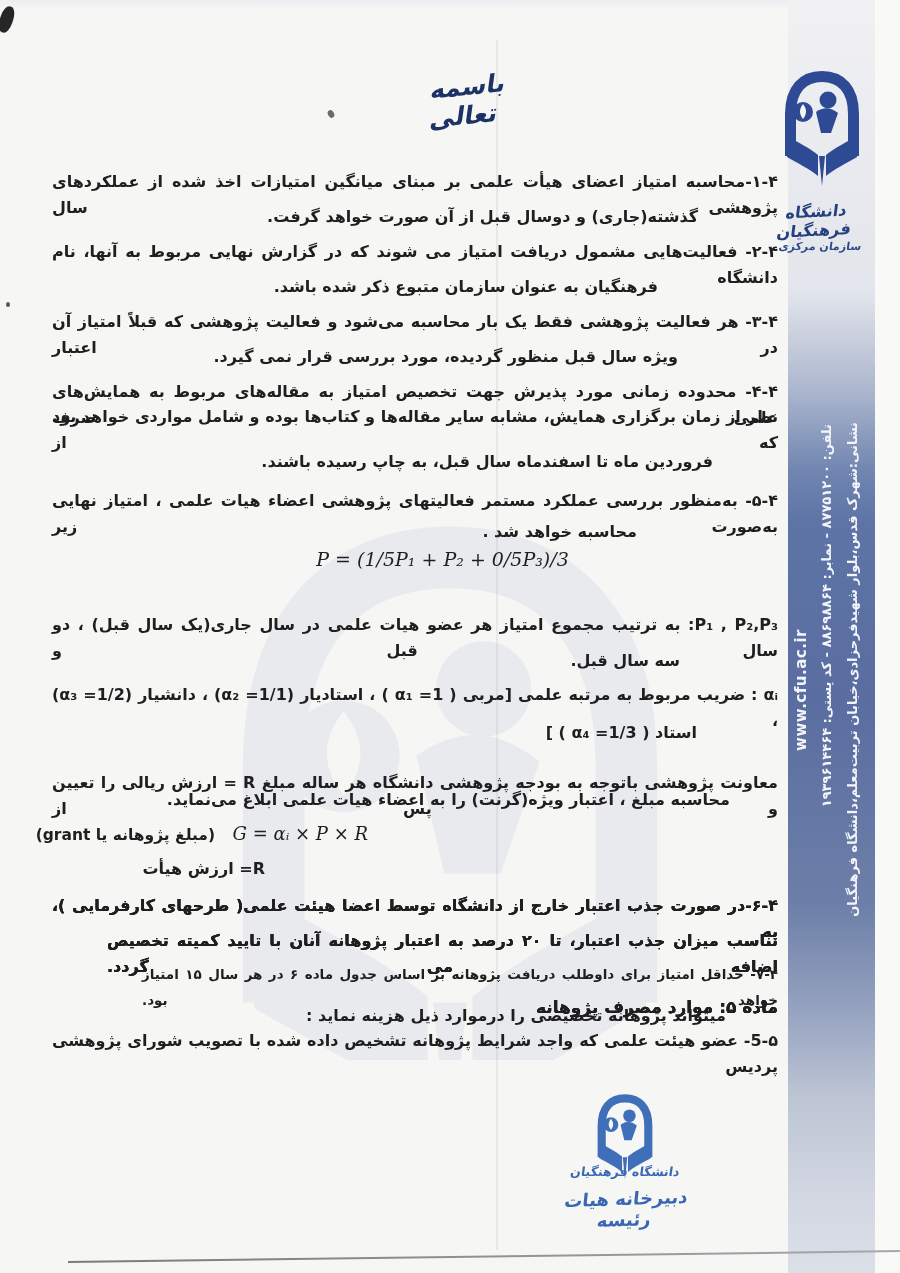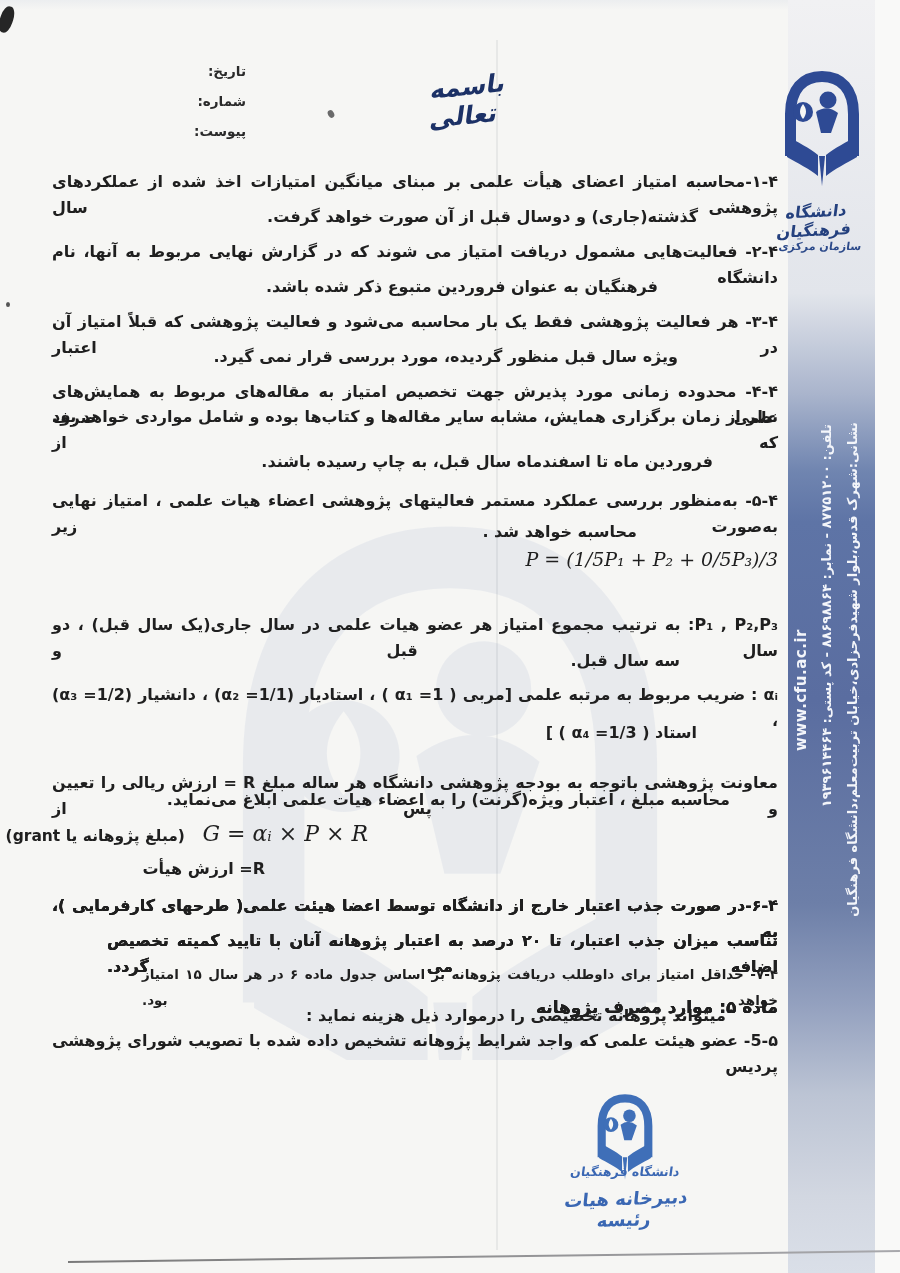--- a/index.html
+++ b/index.html
@@ -46,21 +46,21 @@
   .body-text{position:absolute;left:52px;top:0;width:726px;direction:rtl;
         font-size:16px;font-weight:700;line-height:26px;color:#1f1f1f;}
   .ln{position:absolute;width:100%;box-sizing:border-box;text-align:right;white-space:nowrap;}
   .st{text-align:justify;text-align-last:justify;white-space:normal;}
   .bd{text-shadow:0 0 .6px currentColor,0 0 .6px currentColor;}
   .sm{font-size:13.5px;}
   .hd{font-size:17px;}
   .formula{font-family:"DejaVu Serif",serif;font-style:italic;font-weight:400;
         font-size:19px;direction:ltr;}
   .g-formula{font-family:"DejaVu Serif",serif;font-style:italic;font-weight:400;
-        font-size:22px;direction:ltr;display:inline-block;}
+        font-size:18px;direction:ltr;display:inline-block;}
   .g-note{font-size:15.5px;margin-right:12px;}
   
   .stamp-logo{position:absolute;left:588px;top:1086px;width:74px;color:#3f6fb8;}
   .stamp-uni{position:absolute;left:558px;top:1164px;width:134px;text-align:center;
         font-size:12.5px;font-weight:700;color:#3a67b3;transform:skewX(-8deg);}
   .stamp-office{position:absolute;left:538px;top:1188px;width:174px;text-align:center;
         font-size:18px;font-weight:700;color:#3a67b3;transform:skewX(-8deg) rotate(-2deg);}
   
   .badge{position:absolute;left:0;top:1247px;width:76px;height:17px;background:#3b3b3d;
         font-size:11px;font-weight:700;font-style:italic;line-height:17px;padding-left:5px;
@@ -71,25 +71,20 @@
 </head>
 <body>
 
 <div class="page">
 
   <div class="blob-tl"></div>
   <div class="speck1"></div>
   <div class="speck2"></div>
   <div class="crease"></div>
 
-  <div class="meta">
-    <div>تاریخ:</div>
-    <div>شماره:</div>
-    <div>پیوست:</div>
-  </div>
 
   <div class="besmellah">باسمه تعالی</div>
 
   <div class="sidebar-bar"></div>
   <div class="right-margin"></div>
   <div class="sidebar-rot">
     <div class="sb-row sb-url">www.cfu.ac.ir</div>
     <div class="sb-row sb-phone">تلفن: ۸۷۷۵۱۲۰۰ - نمابر: ۸۸۶۹۸۸۶۴ - کد پستی: ۱۹۳۹۶۱۴۴۶۴</div>
     <div class="sb-row sb-addr">نشانی:شهرک قدس،بلوار شهیدفرحزادی،خیابان تربیت‌معلم،دانشگاه فرهنگیان</div>
   </div>
@@ -119,29 +114,29 @@
       <path d="M15 76 C25 82 38 88 46 95 L46 116 C38 109 25 103 15 97 Z"></path>
       <path d="M85 76 C75 82 62 88 54 95 L54 116 C62 109 75 103 85 97 Z"></path>
       <path d="M47 96 L50 126 L53 96 Z"></path>
     </svg>
   </div>
 
   <div class="body-text">
     <div class="ln st" style="top:169px">۱-۴-محاسبه امتیاز اعضای هیأت علمی بر مبنای میانگین امتیازات اخذ شده از عملکردهای پژوهشی سال</div>
     <div class="ln" style="top:204px;padding-right:80px">گذشته(جاری) و دوسال قبل از آن صورت خواهد گرفت.</div>
     <div class="ln st" style="top:239px">۲-۴- فعالیت‌هایی مشمول دریافت امتیاز می شوند که در گزارش نهایی مربوط به آنها، نام دانشگاه</div>
-    <div class="ln" style="top:274px;padding-right:120px">فرهنگیان به عنوان فروردین متبوع ذکر شده باشد.</div>
+    <div class="ln" style="top:274px;padding-right:120px">فرهنگیان به عنوان سازمان متبوع ذکر شده باشد.</div>
     <div class="ln st" style="top:309px">۳-۴- هر فعالیت پژوهشی فقط یک بار محاسبه می‌شود و فعالیت پژوهشی که قبلاً امتیاز آن در اعتبار</div>
     <div class="ln" style="top:344px;padding-right:100px">ویژه سال قبل منظور گردیده، مورد بررسی قرار نمی گیرد.</div>
     <div class="ln st" style="top:379px">۴-۴- محدوده زمانی مورد پذیرش جهت تخصیص امتیاز به مقاله‌های مربوط به همایش‌های علمی صرف</div>
     <div class="ln st" style="top:404px">نظر از زمان برگزاری همایش، مشابه سایر مقاله‌ها و کتاب‌ها بوده و شامل مواردی خواهد بود که از</div>
     <div class="ln" style="top:449px;padding-right:65px">فروردین ماه تا اسفندماه سال قبل، به چاپ رسیده باشند.</div>
     <div class="ln st" style="top:488px">۵-۴- به‌منظور بررسی عملکرد مستمر فعالیتهای پژوهشی اعضاء هیات علمی ، امتیاز نهایی به‌صورت زیر</div>
     <div class="ln" style="top:519px;padding-right:141px">محاسبه خواهد شد .</div>
-    <div class="ln formula" style="top:546px;padding-left:55px;text-align:right">P = (1/5P₁ + P₂ + 0/5P₃)/3</div>
+    <div class="ln formula" style="top:546px;padding-left:55px;text-align:center">P = (1/5P₁ + P₂ + 0/5P₃)/3</div>
     <div class="ln st" style="top:612px">P₁ , P₂,P₃: به ترتیب مجموع امتیاز هر عضو هیات علمی در سال جاری(یک سال قبل) ، دو سال قبل و</div>
     <div class="ln" style="top:648px;padding-right:98px">سه سال قبل.</div>
     <div class="ln st" style="top:682px">αᵢ :  ضریب مربوط به مرتبه علمی   [مربی (  α₁ =1 ) ، استادیار (α₂ =1/1) ، دانشیار (α₃ =1/2) ،</div>
     <div class="ln" style="top:720px;padding-right:81px">استاد (  α₄ =1/3  ) ]</div>
     <div class="ln st" style="top:770px">معاونت پژوهشی باتوجه به بودجه پژوهشی دانشگاه هر ساله مبلغ R = ارزش ریالی را تعیین و پس از</div>
     <div class="ln" style="top:787px;padding-right:48px">محاسبه مبلغ ، اعتبار ویژه(گرنت) را به اعضاء هیات علمی ابلاغ می‌نماید.</div>
     <div class="ln" style="top:821px;padding-right:410px">
       <span class="g-formula">G = αᵢ × P × R</span>
       <span class="g-note">(مبلغ پژوهانه یا grant)</span>
     </div>

